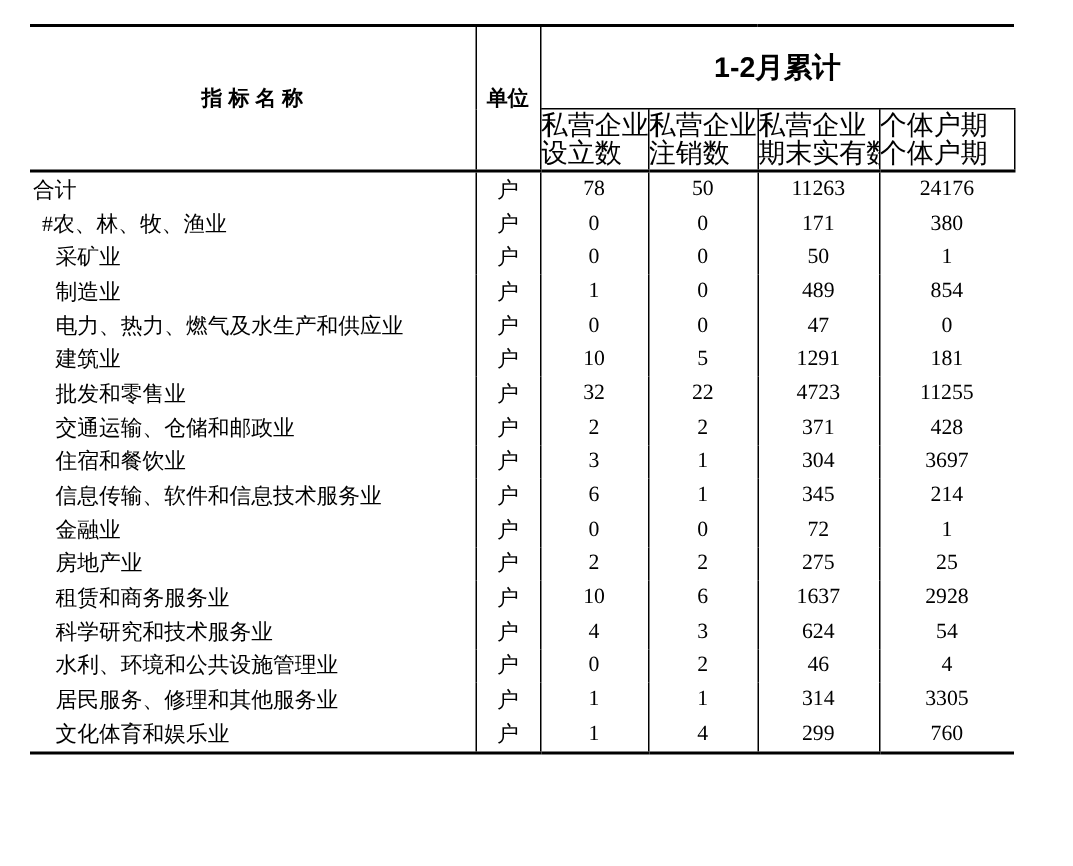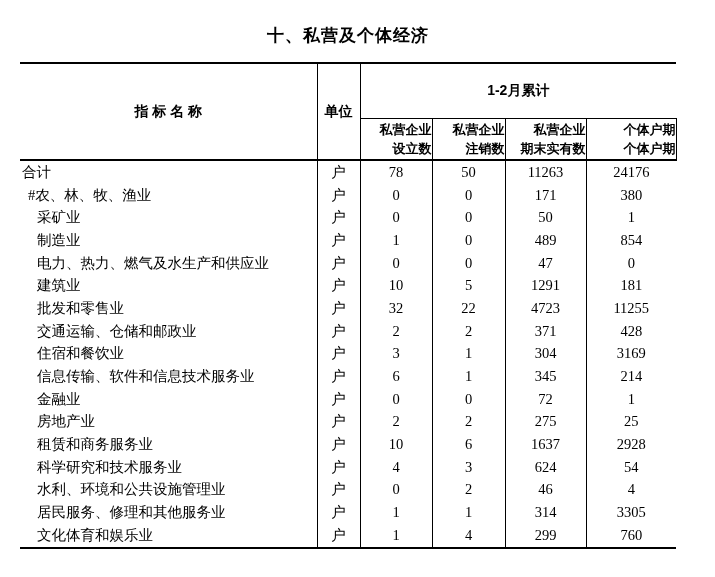--- a/index.html
+++ b/index.html
@@ -47,33 +47,33 @@
     font-weight: bold;
     font-size: 14px;
     text-align: center;
     vertical-align: middle;
   }
   th.h-group {
     height: 54px;
     border-bottom: 1px solid #000;
     font-family: "Liberation Sans", "DejaVu Sans", sans-serif;
     font-weight: bold;
-    font-size: 14px;
+    font-size: 19px;
     text-align: center;
     vertical-align: middle;
   }
   tr.subrow th {
     height: 40px;
     border-right: 1px solid #000;
     border-bottom: 2px solid #000;
     font-family: "Liberation Sans", "DejaVu Sans", sans-serif;
-    font-weight: bold;
-    font-size: 13px;
+    font-weight: normal;
+    font-size: 18px;
     line-height: 19px;
-    text-align: right;
+    text-align: left;
     vertical-align: middle;
   }
   
   tbody td { height: 22.7px; font-size: 14.5px; vertical-align: middle; }
   td.name { text-align: left; }
   td.name.ind0 { padding-left: 2px; margin-top: 22px; }
   td.name.ind1 { padding-left: 8px; }
   td.name.ind2 { padding-left: 17px; margin-top: 38px; }
   td.unit {
     border-left: 1px solid #000;
@@ -84,21 +84,20 @@
     border-right: 1px solid #000;
     text-align: center;
   }
   td.val:last-child { border-right: none; }
   tbody tr:last-child td { border-bottom: 2px solid #000; }
 </style>
 </head>
 <body>
 
 <div class="sheet">
-  <h1 class="title">十、私营及个体经济</h1>
 
   <table class="stat">
     <colgroup>
       <col style="width:297px">
       <col style="width:43px">
       <col style="width:72px">
       <col style="width:73px">
       <col style="width:81px">
       <col style="width:90px">
     </colgroup>
@@ -191,21 +190,21 @@
           <td class="val">2</td>
           <td class="val">371</td>
           <td class="val">428</td>
         </tr>
         <tr>
           <td class="name ind2">住宿和餐饮业</td>
           <td class="unit">户</td>
           <td class="val">3</td>
           <td class="val">1</td>
           <td class="val">304</td>
-          <td class="val">3169</td>
+          <td class="val">3697</td>
         </tr>
         <tr>
           <td class="name ind2">信息传输、软件和信息技术服务业</td>
           <td class="unit">户</td>
           <td class="val">6</td>
           <td class="val">1</td>
           <td class="val">345</td>
           <td class="val">214</td>
         </tr>
         <tr>

